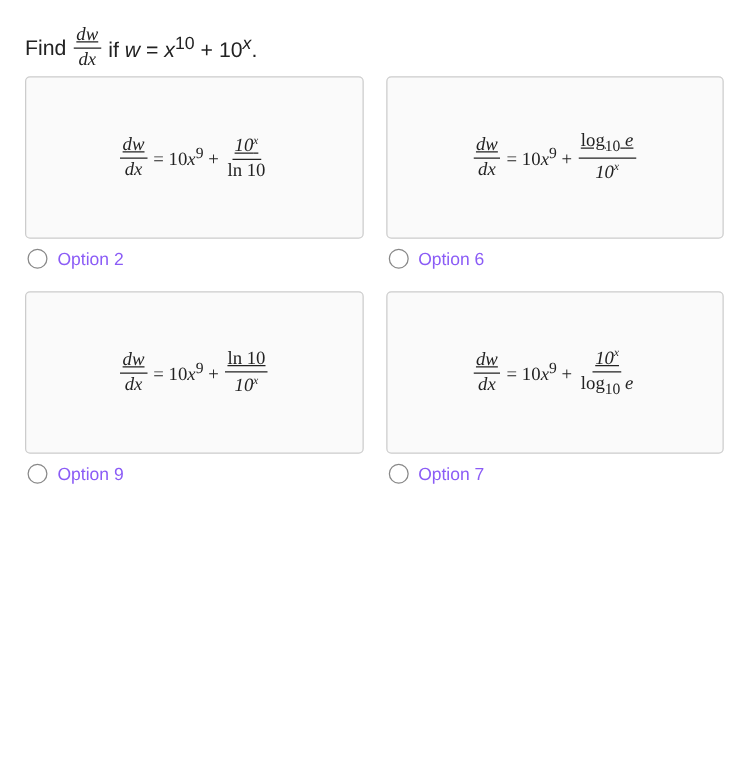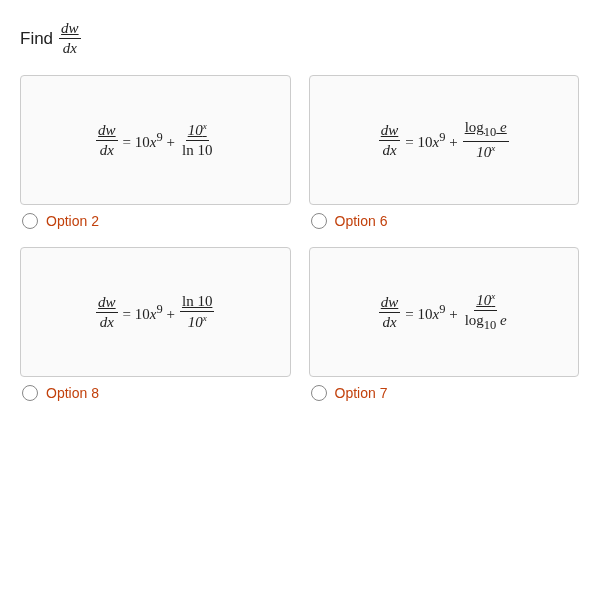--- a/index.html
+++ b/index.html
@@ -6,21 +6,21 @@
     body {
       background: #fff;
       font-family: Georgia, 'Times New Roman', serif;
       width: 599px;
       min-height: 607px;
       padding: 20px 20px 20px 20px;
       color: #222;
     }
     .problem-statement {
       font-size: 17px;
-      margin-bottom: 18px;
+      margin-bottom: 4px;
       display: flex;
       align-items: center;
       gap: 6px;
     }
     .problem-statement .word {
       font-family: Arial, sans-serif;
       font-size: 17px;
     }
     .frac {
       display: inline-flex;
@@ -60,21 +60,21 @@
       justify-content: center;
       margin-bottom: 8px;
       background: #fafafa;
     }
     .option-label {
       display: flex;
       align-items: center;
       gap: 8px;
       font-family: Arial, sans-serif;
       font-size: 14px;
-      color: #c2410c;
+      color: #8b5cf6;
       padding-left: 2px;
     }
     .radio-circle {
       width: 16px;
       height: 16px;
       border-radius: 50%;
       border: 1.5px solid #888;
       display: inline-block;
       background: #fff;
       flex-shrink: 0;
@@ -90,20 +90,21 @@
   </style>
 </head>
 <body>
 
 <div class="problem-statement">
   <span class="word">Find</span>
   <span class="frac">
     <span class="numer italic">dw</span>
     <span class="denom italic">dx</span>
   </span>
+  <span class="word">if <span class="italic">w</span> = <span class="italic">x</span><sup>10</sup> + 10<sup><span class="italic">x</span></sup>.</span>
 </div>
 
 <div class="options-grid">
 
   <div class="option-cell">
     <div class="option-box">
       <div class="math-expr">
         <span class="frac">
           <span class="numer italic">dw</span>
           <span class="denom italic">dx</span>
@@ -150,21 +151,21 @@
         </span>
         <span>= 10<span class="italic">x</span><sup>9</sup> +</span>
         <span class="frac">
           <span class="numer">ln 10</span>
           <span class="denom italic">10<sup style="font-size:9px;font-style:italic;">x</sup></span>
         </span>
       </div>
     </div>
     <div class="option-label">
       <span class="radio-circle"></span>
-      <span>Option 8</span>
+      <span>Option 9</span>
     </div>
   </div>
 
   <div class="option-cell">
     <div class="option-box">
       <div class="math-expr">
         <span class="frac">
           <span class="numer italic">dw</span>
           <span class="denom italic">dx</span>
         </span>

